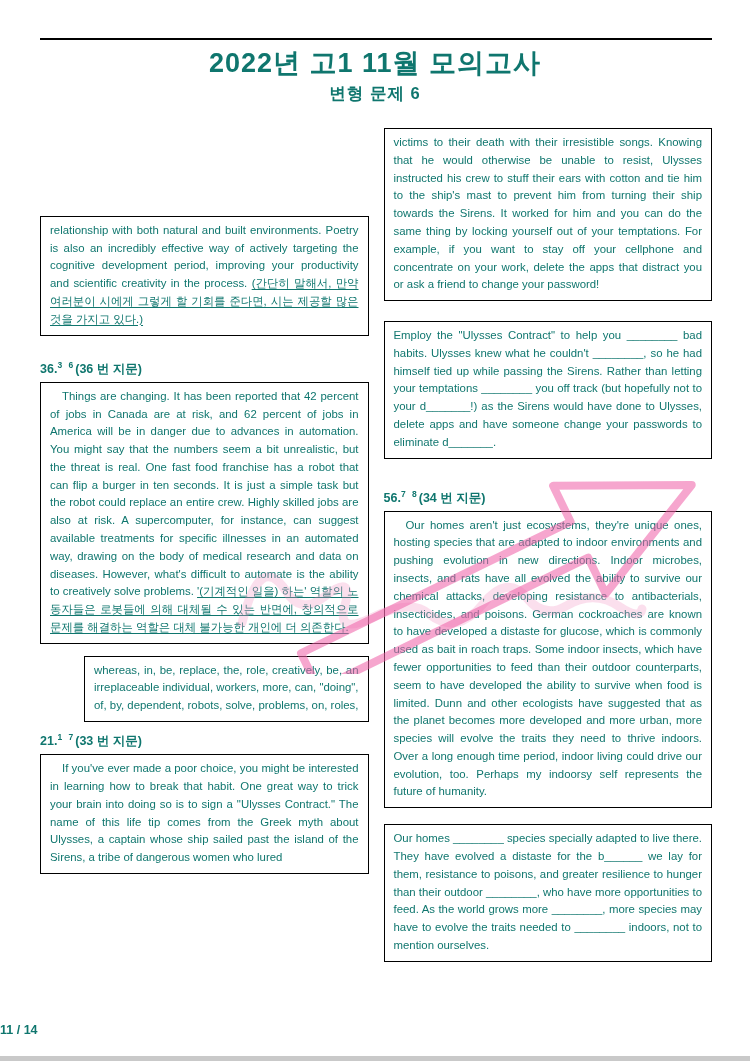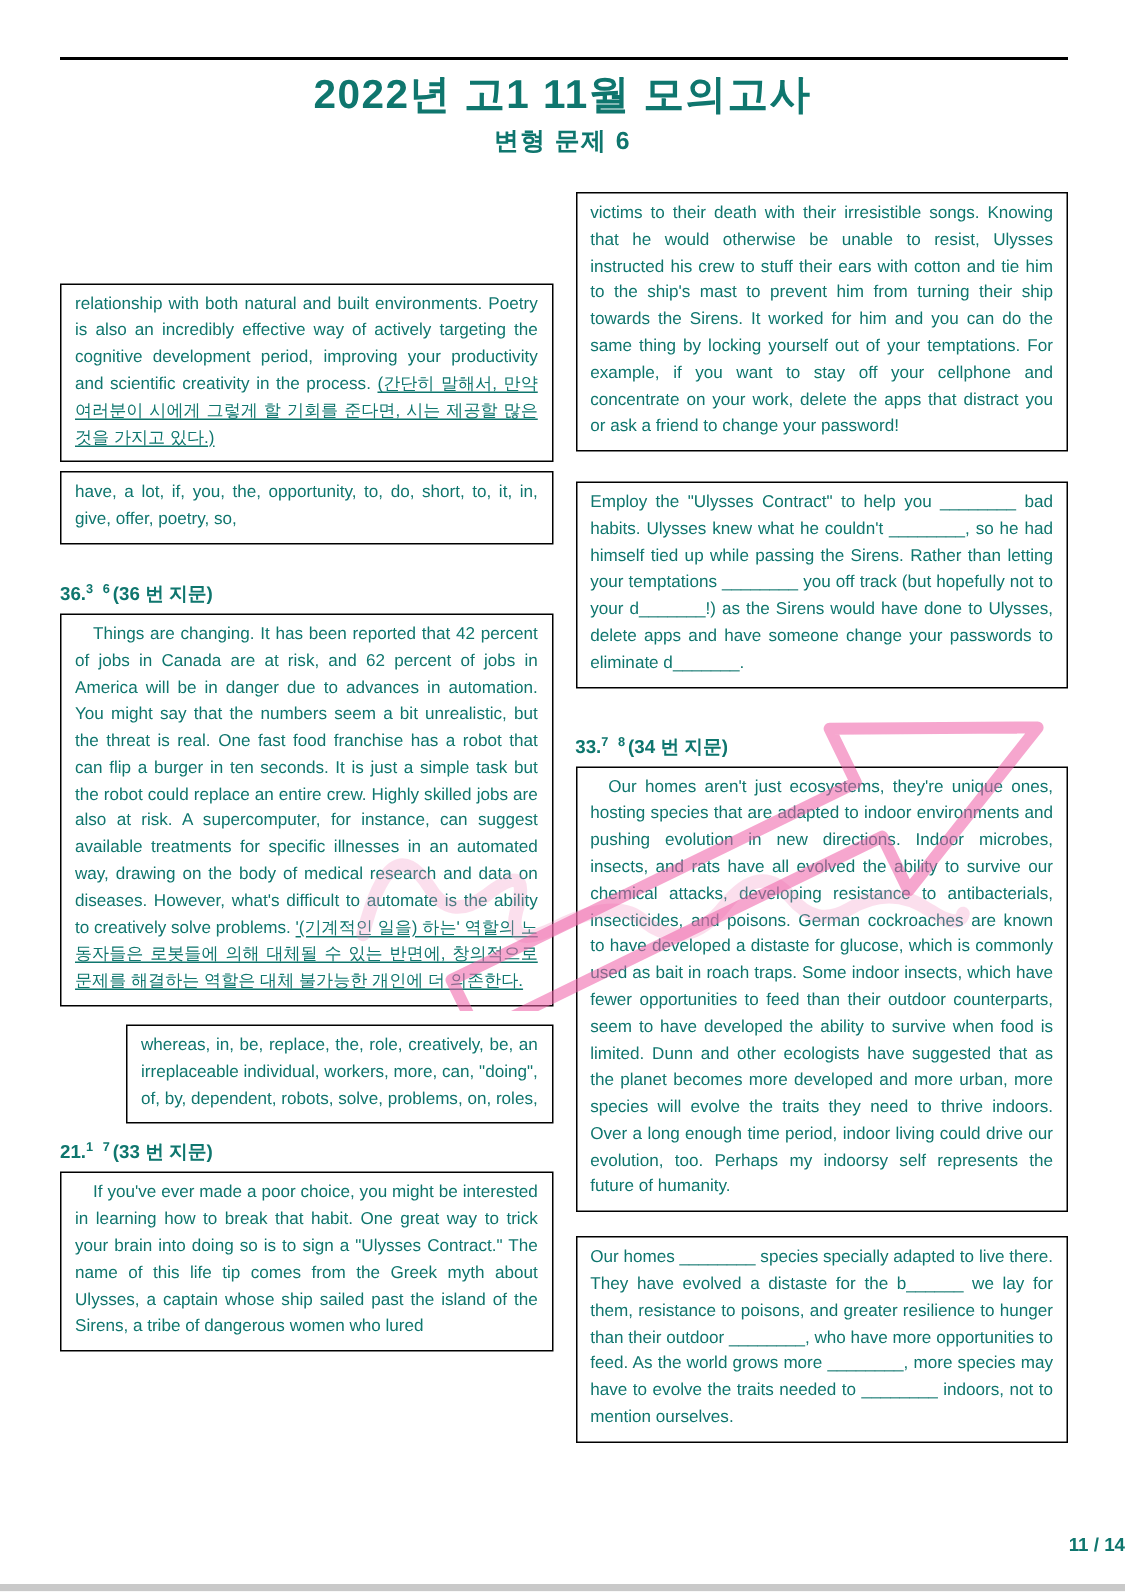--- a/index.html
+++ b/index.html
@@ -37,21 +37,21 @@
   .indent { text-indent:12px; }
   .ul { text-decoration:underline; text-underline-offset:2px; }
   .qhead { font-weight:bold; font-size:12.5px; margin-bottom:4px; }
   .qhead sup { font-size:8.5px; letter-spacing:2px; }
   .section-header {
     font-weight:bold; font-size:12px; line-height:1.5;
     text-align:justify; margin-top:26px;
   }
   .footer {
     position:absolute; bottom:24px; left:0; width:100%;
-    text-align:right; font-size:12.5px; font-weight:bold;
+    text-align:left; font-size:12.5px; font-weight:bold;
   }
   .bottom-edge {
     position:absolute; bottom:0; left:0; width:100%; height:5px;
     background:#c9c9c9;
   }
   .watermark { position:absolute; pointer-events:none; z-index:5; }
   .wm-arrow { left:278px; top:412px; opacity:0.55; }
   .wm-script { left:232px; top:528px; opacity:0.28; }
 </style>
 </head>
@@ -67,23 +67,20 @@
   </header>
 
   <div class="columns">
 
     <div class="col">
 
       <div class="box">
         <span>relationship with both natural and built environments. Poetry is also an incredibly effective way of actively targeting the cognitive development period, improving your productivity and scientific creativity in the process. </span><span class="ul">(간단히 말해서, 만약 여러분이 시에게 그렇게 할 기회를 준다면, 시는 제공할 많은 것을 가지고 있다.)</span>
       </div>
 
-      <div class="box" style="margin-top:6px;">
-        <span>have, a lot, if, you, the, opportunity, to, do, short, to, it, in, give, offer, poetry, so,</span>
-      </div>
 
       <div class="qhead" style="margin-top:24px;">
         <span>36.</span><sup>3 6</sup><span>(36 번 지문)</span>
       </div>
 
       <div class="box indent">
         <span>Things are changing. It has been reported that 42 percent of jobs in Canada are at risk, and 62 percent of jobs in America will be in danger due to advances in automation. You might say that the numbers seem a bit unrealistic, but the threat is real. One fast food franchise has a robot that can flip a burger in ten seconds. It is just a simple task but the robot could replace an entire crew. Highly skilled jobs are also at risk. A supercomputer, for instance, can suggest available treatments for specific illnesses in an automated way, drawing on the body of medical research and data on diseases. However, what's difficult to automate is the ability to creatively solve problems. </span><span class="ul">'(기계적인 일을) 하는' 역할의 노동자들은 로봇들에 의해 대체될 수 있는 반면에, 창의적으로 문제를 해결하는 역할은 대체 불가능한 개인에 더 의존한다.</span>
       </div>
 
       <div class="box" style="margin-top:12px;margin-left:44px;">
@@ -105,21 +102,21 @@
 
       <div class="box">
         <span>victims to their death with their irresistible songs. Knowing that he would otherwise be unable to resist, Ulysses instructed his crew to stuff their ears with cotton and tie him to the ship's mast to prevent him from turning their ship towards the Sirens. It worked for him and you can do the same thing by locking yourself out of your temptations. For example, if you want to stay off your cellphone and concentrate on your work, delete the apps that distract you or ask a friend to change your password!</span>
       </div>
 
       <div class="box" style="margin-top:20px;">
         <span>Employ the "Ulysses Contract" to help you ________ bad habits. Ulysses knew what he couldn't ________, so he had himself tied up while passing the Sirens. Rather than letting your temptations ________ you off track (but hopefully not to your d_______!) as the Sirens would have done to Ulysses, delete apps and have someone change your passwords to eliminate d_______.</span>
       </div>
 
       <div class="qhead" style="margin-top:30px;">
-        <span>33.</span><sup>7 8</sup><span>(34 번 지문)</span>
+        <span>56.</span><sup>7 8</sup><span>(34 번 지문)</span>
       </div>
 
       <div class="box indent">
         <span>Our homes aren't just ecosystems, they're unique ones, hosting species that are adapted to indoor environments and pushing evolution in new directions. Indoor microbes, insects, and rats have all evolved the ability to survive our chemical attacks, developing resistance to antibacterials, insecticides, and poisons. German cockroaches are known to have developed a distaste for glucose, which is commonly used as bait in roach traps. Some indoor insects, which have fewer opportunities to feed than their outdoor counterparts, seem to have developed the ability to survive when food is limited. Dunn and other ecologists have suggested that as the planet becomes more developed and more urban, more species will evolve the traits they need to thrive indoors. Over a long enough time period, indoor living could drive our evolution, too. Perhaps my indoorsy self represents the future of humanity.</span>
       </div>
 
       <div class="box" style="margin-top:16px;">
         <span>Our homes ________ species specially adapted to live there. They have evolved a distaste for the b______ we lay for them, resistance to poisons, and greater resilience to hunger than their outdoor ________, who have more opportunities to feed. As the world grows more ________, more species may have to evolve the traits needed to ________ indoors, not to mention ourselves.</span>
       </div>
 

